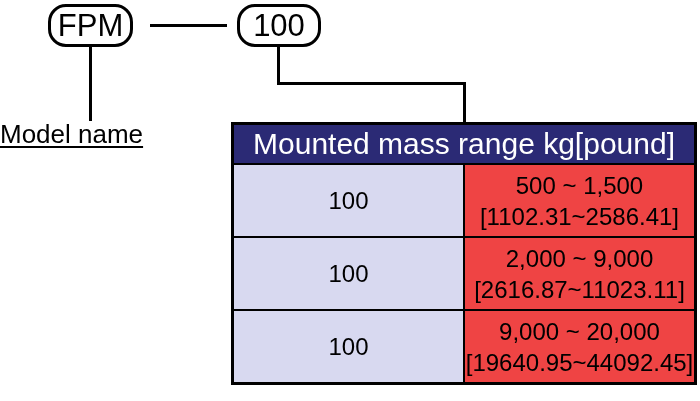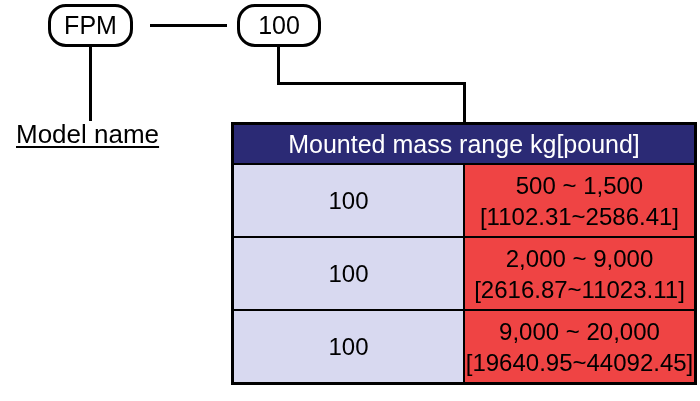--- a/index.html
+++ b/index.html
@@ -19,39 +19,39 @@
   
   .pill {
     position: absolute;
     box-sizing: border-box;
     border: 3px solid #000000;
     border-radius: 18px;
     background: #ffffff;
     display: flex;
     align-items: center;
     justify-content: center;
-    font-size: 25px;
+    font-size: 31px;
     line-height: 1;
   }
   .pill-model { left: 48px; top: 4px; width: 85px; height: 43px; }
   .pill-code  { left: 237px; top: 4px; width: 84px; height: 43px; }
   
   .line {
     position: absolute;
     background: #000000;
   }
   .line-dash        { left: 150px; top: 24px; width: 77px;  height: 3px; }
   .line-model-drop  { left: 89px;  top: 47px; width: 3px;   height: 74px; }
   .line-code-drop1  { left: 277px; top: 47px; width: 3px;   height: 38px; }
   .line-code-horiz  { left: 277px; top: 82px; width: 189px; height: 3px; }
   .line-code-drop2  { left: 463px; top: 82px; width: 3px;   height: 40px; }
   
   .model-label {
     position: absolute;
-    left: 16px;
+    left: 0;
     top: 120px;
     font-size: 26px;
     line-height: 1.15;
     text-decoration: underline;
     text-underline-offset: 3px;
     white-space: nowrap;
   }
   
   table.mass-table {
     position: absolute;
@@ -62,21 +62,21 @@
     table-layout: fixed;
   }
   table.mass-table, table.mass-table th, table.mass-table td {
     border: 2px solid #000000;
   }
   table.mass-table { border: 3px solid #000000; }
   table.mass-table th {
     background: #2B2A75;
     color: #ffffff;
     font-weight: normal;
-    font-size: 25px;
+    font-size: 30px;
     height: 38px;
     text-align: center;
     padding: 0;
   }
   table.mass-table td {
     padding: 0;
     text-align: center;
     vertical-align: middle;
   }
   td.code-cell {

